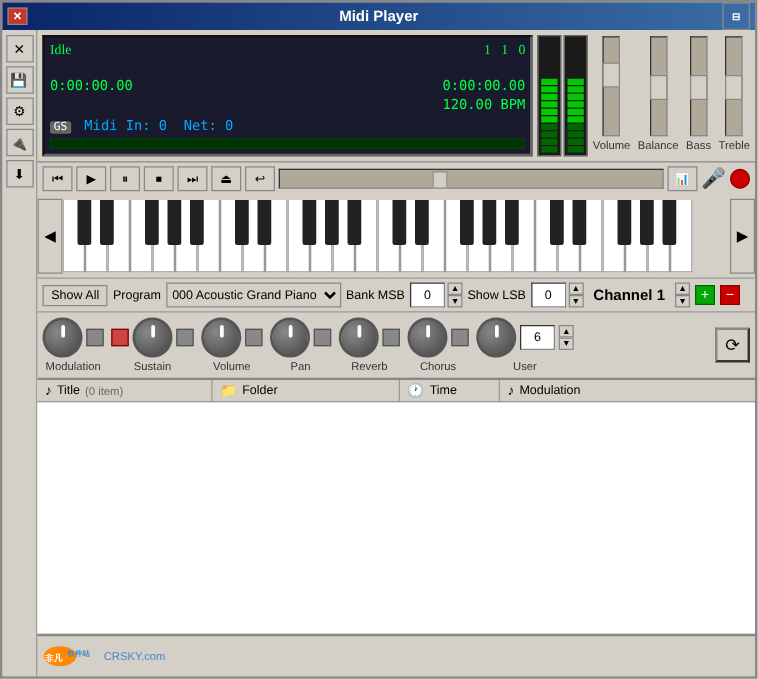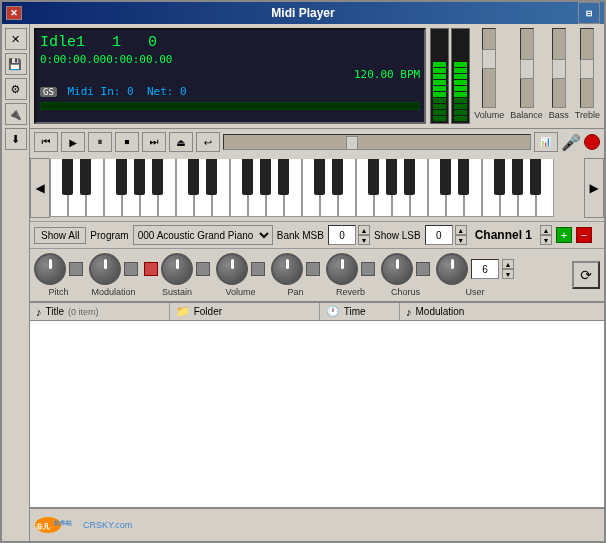--- a/index.html
+++ b/index.html
@@ -20,22 +20,22 @@
     .sidebar-btn { width: 22px; height: 22px; background: #d4d0c8; border: 1px solid #888; display: flex; align-items: center; justify-content: center; cursor: pointer; font-size: 11px; }
     
     
     .right-area { flex: 1; display: flex; flex-direction: column; }
     
     
     .top-section { display: flex; background: #d4d0c8; padding: 4px; gap: 4px; }
     
     
     .lcd-display { flex: 1; background: #1a1a2e; border: 2px inset #666; padding: 4px; min-height: 90px; }
-    .lcd-row1 { display: flex; justify-content: flex-start; color: #00ff44; font-family: Liberation Mono, monospace; font-size: 15px; }
-    .lcd-row2 { display: flex; color: #00ff44; font-family: monospace; font-size: 11px; margin-top: 2px; }
+    .lcd-row1 { display: flex; justify-content: space-between; color: #00ff44; font-family: Liberation Serif, serif; font-size: 11px; }
+    .lcd-row2 { display: flex; justify-content: space-between; color: #00ff44; font-family: monospace; font-size: 11px; margin-top: 16px; }
     .lcd-bpm { color: #00ff44; font-family: monospace; font-size: 11px; text-align: right; margin-top: 2px; }
     .lcd-midi { color: #00aaff; font-family: monospace; font-size: 11px; margin-top: 4px; }
     .lcd-progress { height: 8px; background: #003300; border: 1px solid #004400; margin-top: 4px; }
     .lcd-progress-inner { height: 100%; width: 0%; background: #00ff44; }
     .gs-badge { background: #666; color: white; padding: 0 3px; font-size: 9px; border-radius: 2px; margin-right: 4px; }
     
     
     .level-meters { width: 40px; display: flex; gap: 2px; }
     .meter-bar { flex: 1; background: #1a1a1a; border: 1px solid #666; display: flex; flex-direction: column-reverse; gap: 1px; padding: 2px; }
     .meter-segment { height: 5px; background: #006600; }
@@ -311,29 +311,20 @@
         <div class="spin-btns">
           <div class="spin-btn">▲</div>
           <div class="spin-btn">▼</div>
         </div>
         <div class="add-btn">+</div>
         <div class="remove-btn">−</div>
       </div>
 
       <div class="knobs-row">
 
-        <div class="knob-group">
-          <div class="knob-row-inner">
-            <div class="knob">
-                <div class="knob-dot"></div>
-              </div>
-            <div class="knob-btn"></div>
-          </div>
-          <div class="knob-label">Pitch</div>
-        </div>
 
         <div class="knob-group">
           <div class="knob-row-inner">
             <div class="knob">
                 <div class="knob-dot"></div>
               </div>
             <div class="knob-btn"></div>
           </div>
           <div class="knob-label">Modulation</div>
         </div>

